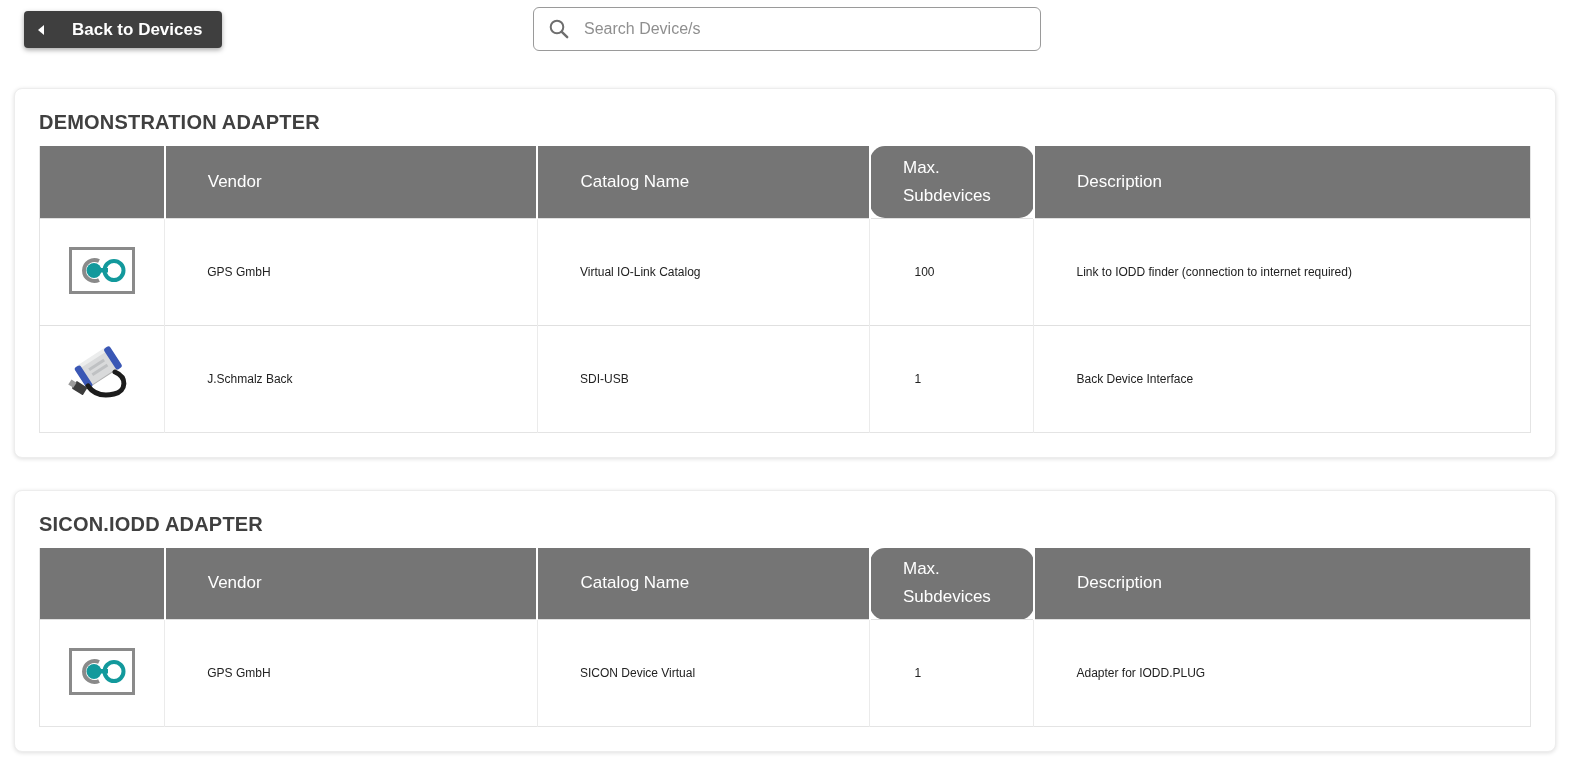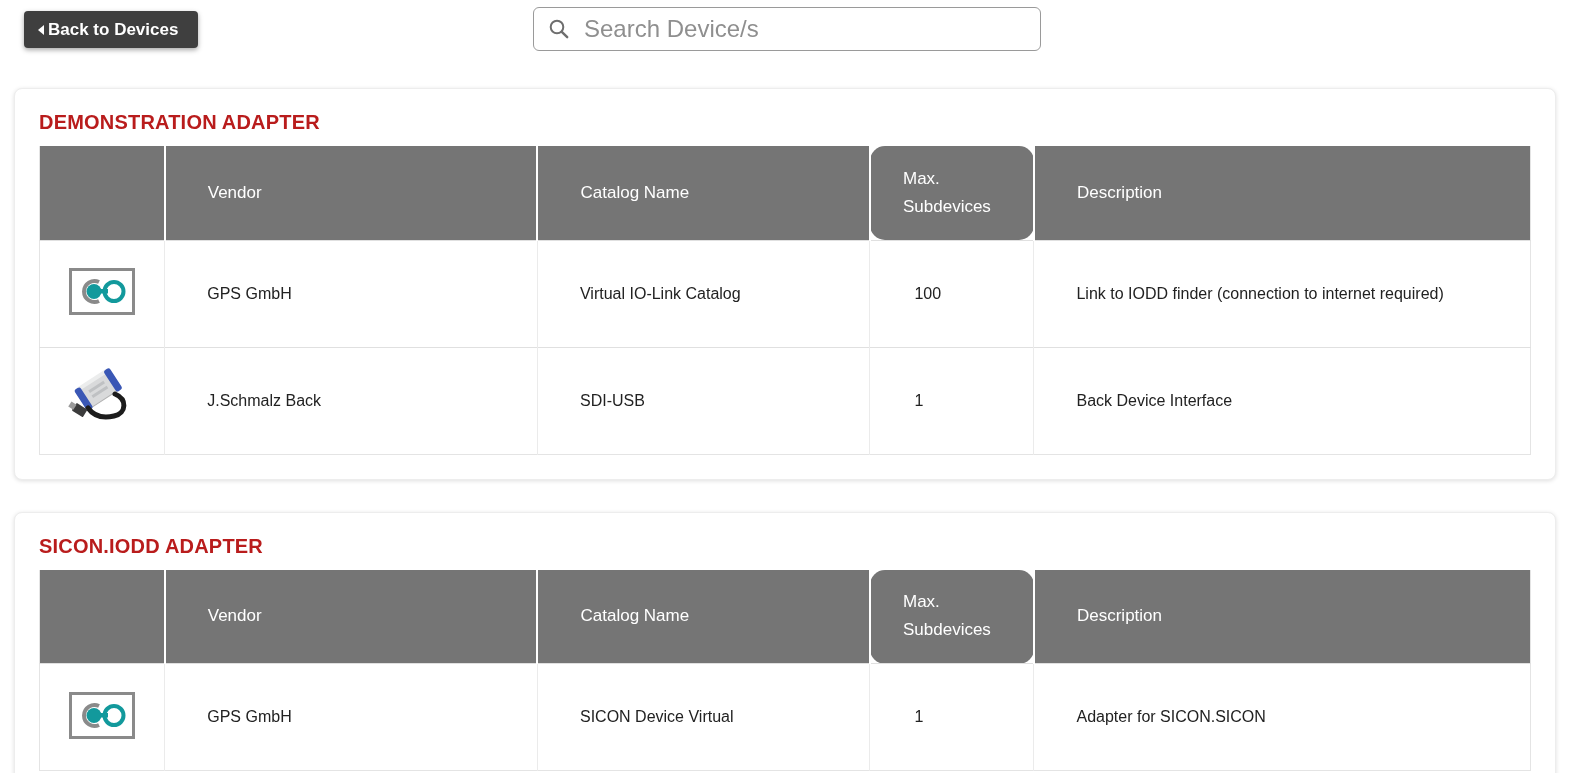--- a/index.html
+++ b/index.html
@@ -8,71 +8,71 @@
     font-family:"Liberation Sans", sans-serif;
     -webkit-font-smoothing:antialiased;
   }
   
   .topbar{position:relative;height:58px;}
   .back-btn{
     position:absolute;left:24px;top:11px;height:37px;
     background:#3f3f3f;color:#ffffff;border:none;border-radius:4px;
     padding:0 20px 0 14px;font-size:17px;font-weight:bold;
     font-family:"Liberation Sans", sans-serif;
-    display:flex;align-items:center;gap:4px;cursor:pointer;
+    display:flex;align-items:center;gap:28px;cursor:pointer;
     box-shadow:0 2px 5px rgba(0,0,0,0.35);
   }
   .back-chevron{
     width:0;height:0;display:inline-block;
     border-top:5px solid transparent;border-bottom:5px solid transparent;
     border-right:6px solid #ffffff;
   }
   .search-wrap{
     position:absolute;left:533px;top:7px;width:508px;height:44px;
     box-sizing:border-box;border:1px solid #9a9a9a;border-radius:6px;
     display:flex;align-items:center;padding:0 14px;background:#ffffff;
   }
   .search-wrap svg{flex:0 0 auto;margin-right:12px;}
   .search-input{
-    border:none;outline:none;flex:1;font-size:24px;color:#be185d;
+    border:none;outline:none;flex:1;font-size:16px;color:#be185d;
     font-family:"Liberation Sans", sans-serif;background:transparent;
   }
   .search-input::placeholder{color:#8f8f8f;opacity:1;}
   
   .card{
     margin:0 14px;background:#ffffff;box-sizing:border-box;
     border:1px solid #ededed;border-radius:8px;
     box-shadow:0 1px 4px rgba(0,0,0,0.13);
     padding:22px 24px 24px 24px;
   }
   .card-first{margin-top:30px;}
   .card-gap{margin-top:32px;}
   .card-title{
-    margin:0 0 12px 0;font-size:20px;font-weight:bold;color:#b91c1c;
+    margin:0 0 12px 0;font-size:20px;font-weight:bold;color:#404040;
     letter-spacing:0.2px;
   }
   
   table.adapter-table{
     width:100%;border-collapse:collapse;table-layout:fixed;
     border-left:1px solid #e4e4e4;border-right:1px solid #e4e4e4;
     border-bottom:1px solid #e4e4e4;
   }
-  .adapter-table thead tr{height:94px;}
+  .adapter-table thead tr{height:72px;}
   .adapter-table th{
     background:#757575;color:#ffffff;font-weight:400;font-size:17px;
     text-align:left;padding:0 12px 0 42px;border-left:2px solid #ffffff;
     line-height:1.65;vertical-align:middle;
   }
   .adapter-table th:first-child{border-left:none;}
   .adapter-table th.col-max{padding-left:32px;border-radius:15px;}
   .adapter-table th .wrap-narrow{display:inline-block;max-width:100px;}
   .adapter-table tbody tr{height:107px;background:#ffffff;}
   .adapter-table td{
     border-top:1px solid #e0e0e0;border-left:1px solid #ebebeb;
-    font-size:16px;color:#222222;padding:0 12px 0 42px;vertical-align:middle;
+    font-size:12px;color:#222222;padding:0 12px 0 42px;vertical-align:middle;
   }
   .adapter-table td:first-child{border-left:none;text-align:center;padding:0;}
   .adapter-table td.cell-max{padding-left:44px;margin-top:48px;}
 </style>
 </head>
 <body>
 
 <div class="topbar">
   <button class="back-btn">
     <span class="back-chevron"></span>
@@ -179,17 +179,17 @@
             <rect x="1.5" y="1.5" width="63" height="44" fill="#ffffff" stroke="#8a8a8a" stroke-width="3"></rect>
             <path d="M 30 14 A 10.5 10.5 0 1 0 30 33" fill="none" stroke="#8a8a8a" stroke-width="4"></path>
             <rect x="25" y="21" width="14" height="4.5" fill="#12999c"></rect>
             <circle cx="25" cy="23.5" r="7.5" fill="#12999c"></circle>
             <circle cx="45" cy="23.5" r="9.5" fill="none" stroke="#12999c" stroke-width="4"></circle>
           </svg>
         </td>
         <td>GPS GmbH</td>
         <td>SICON Device Virtual</td>
         <td class="cell-max">1</td>
-        <td>Adapter for SICON.SICON</td>
+        <td>Adapter for IODD.PLUG</td>
       </tr>
     </tbody>
   </table>
 </section>
 
 </body></html>

